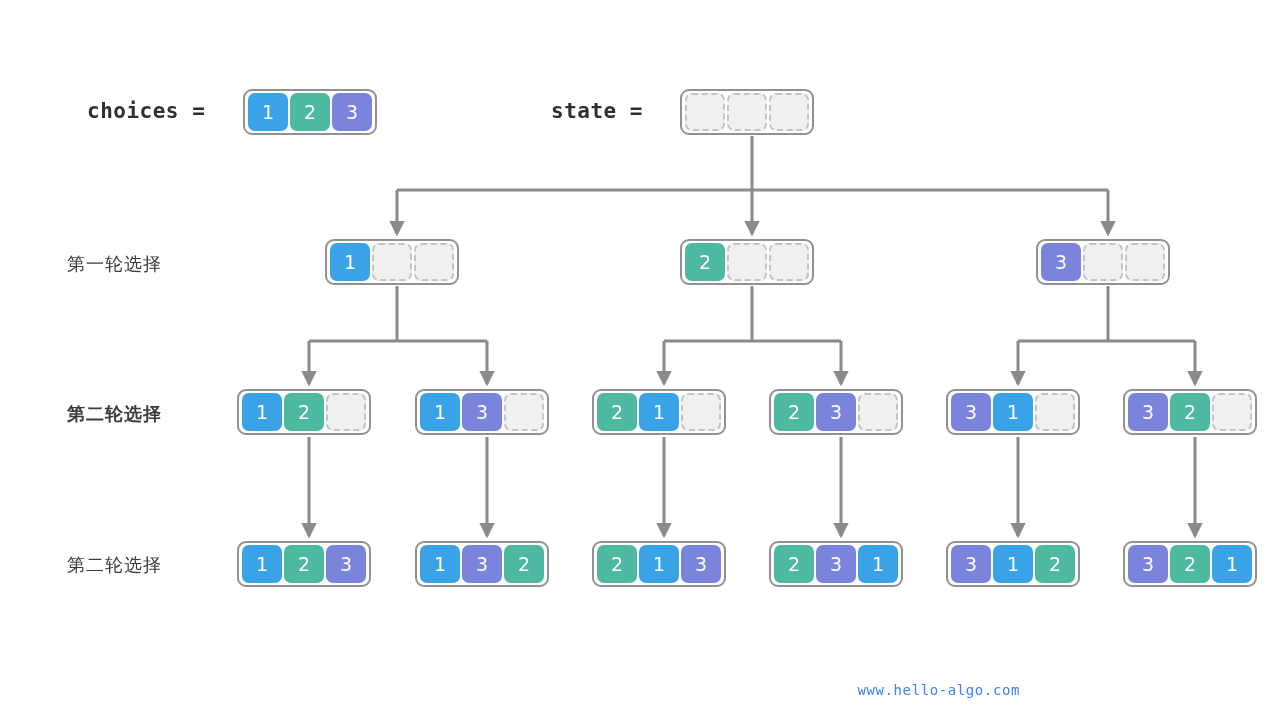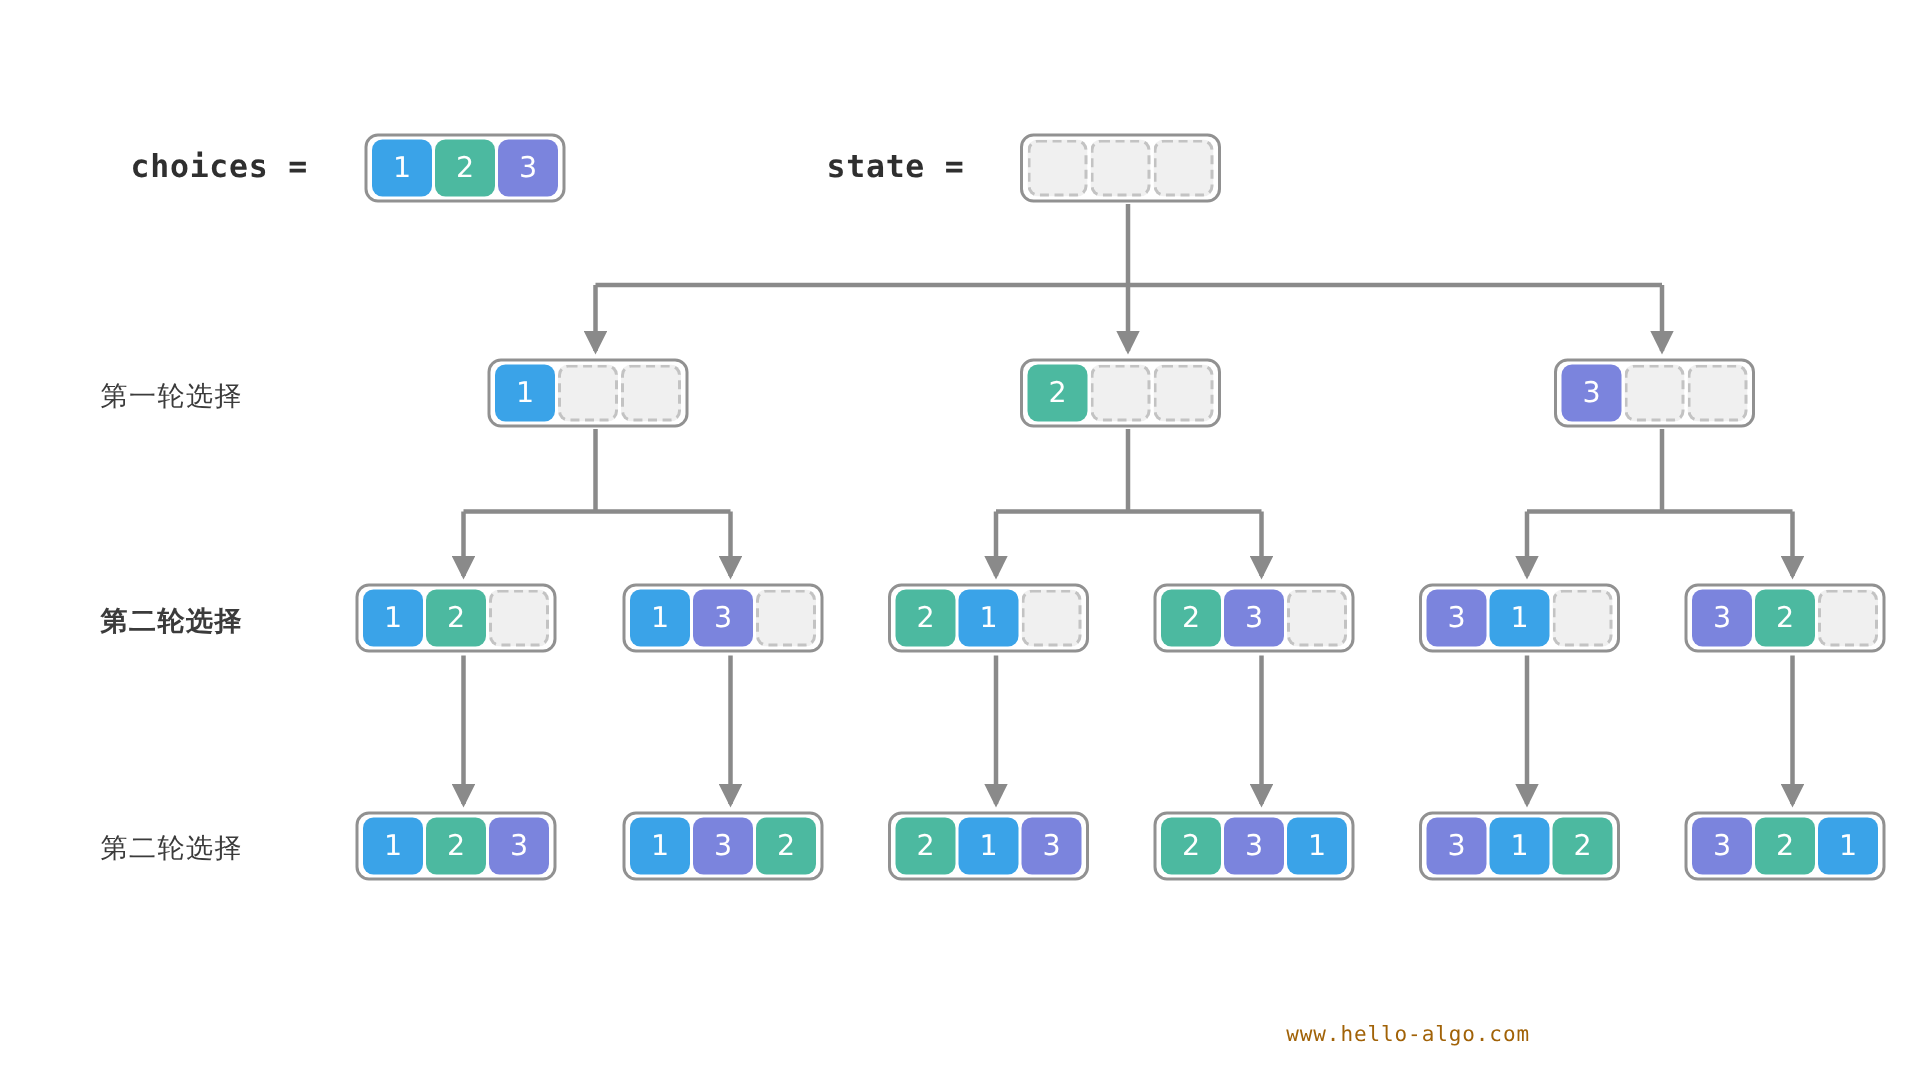--- a/index.html
+++ b/index.html
@@ -56,21 +56,21 @@
     letter-spacing: 1px;
   }
 
   .watermark {
     position: absolute;
     z-index: 3;
     right: 26px;
     bottom: 22px;
     font-family: "DejaVu Sans Mono", "Liberation Mono", monospace;
     font-size: 14px;
-    color: #a16207;
+    color: #3b82f6;
     letter-spacing: 0.6px;
     white-space: nowrap;
   }
 
   
   .node {
     position: absolute;
     z-index: 2;
     display: flex;
     flex-direction: row;

